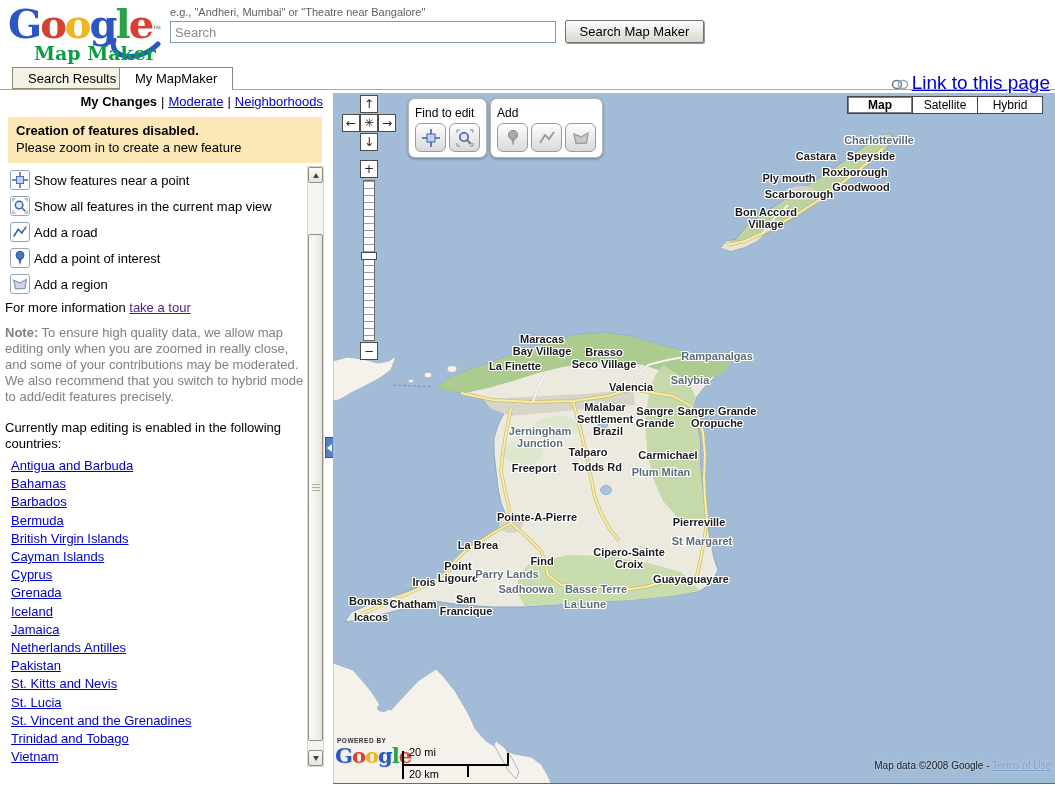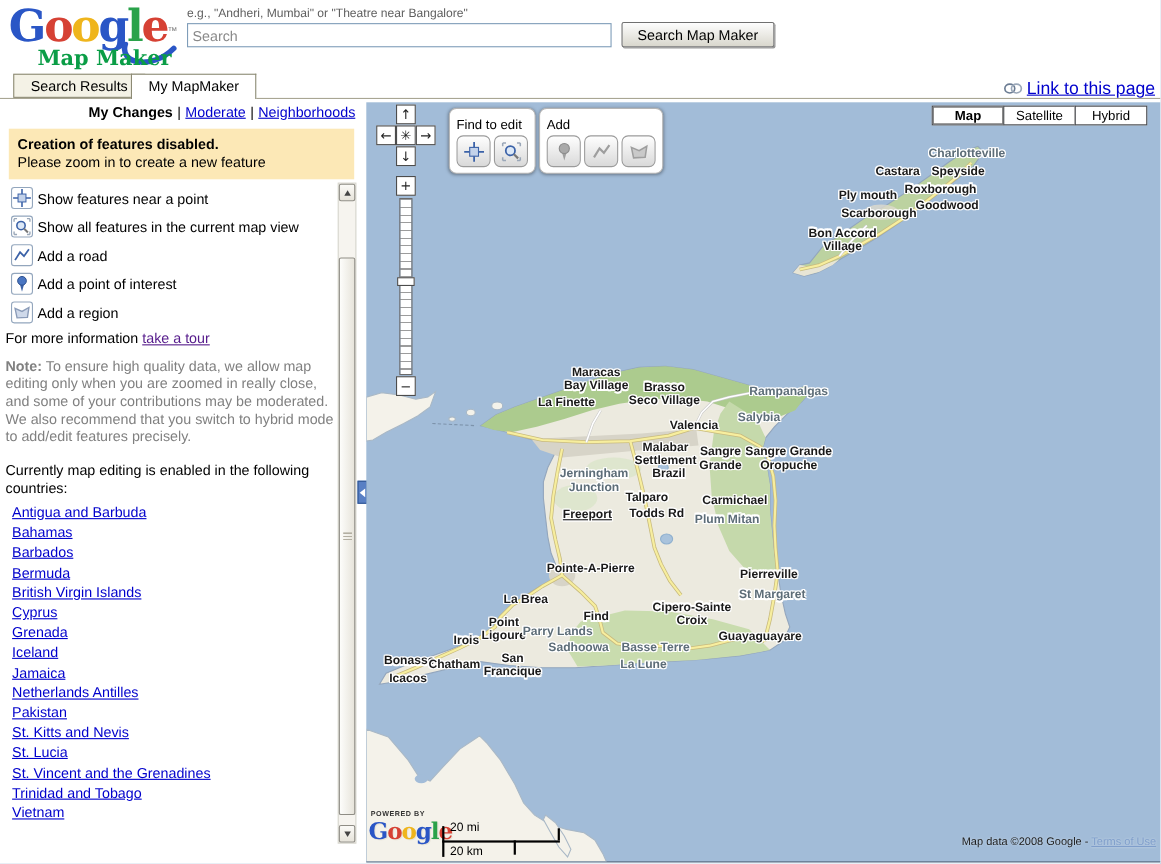--- a/index.html
+++ b/index.html
@@ -17,21 +17,21 @@
   #search-input { left:170px; top:21px; width:386px; height:22px; border:1px solid #7f9db9; font-size:13px; color:#8a8a8a; padding:2px 4px; background:#fff;}
   #search-btn { left:565px; top:20px; height:23px; width:139px; font-size:13px; color:#000;
     background:linear-gradient(#fdfdfd,#d9d7cd); border:1px solid #707070; border-radius:2px; box-shadow:1px 1px 0 #9a9a9a;}
 
   
   #tabrow-line { left:0; top:89px; width:1055px; height:1px; background:#a9a694; }
   .tab { top:67px; height:22px; font-size:13px; padding:3px 15px 0 15px; border:1px solid #8c8a74; border-bottom:1px solid #8c8a74; background:#f4f2e6; color:#000; cursor:pointer;}
   .tab.active { height:23px; background:#fff; border-bottom:none; }
   #tab-search { left:12px; }
   #tab-mymapmaker { left:119px; }
-  #link-page { top:72px; right:5px; font-size:16px; color:#0000cc; text-decoration:underline; cursor:pointer;}
+  #link-page { top:72px; right:5px; font-size:19px; color:#0000cc; text-decoration:underline; cursor:pointer;}
   #link-page svg { vertical-align:-1px; margin-right:3px;}
 
   
   #subnav { left:0; top:94px; width:323px; text-align:right; font-size:13px; }
   #subnav .cur { font-weight:bold; }
   #subnav .sep { padding:0 4px; color:#000;}
   .bluelink { color:#0000cc; text-decoration:underline; cursor:pointer; }
   #notice { left:8px; top:117px; width:314px; background:#fce8b6; padding:5px 8px 7px 8px; font-size:13px; line-height:17px;}
   #notice .t { font-weight:bold; }
   .action-row { left:10px; height:20px; font-size:13px; }
@@ -174,20 +174,21 @@
 
 <div class="abs" id="countries-head">Currently map editing is enabled in the following countries:</div>
 
 <div class="abs" id="country-list">
 
 <div><a>Antigua and Barbuda</a></div>
     <div><a>Bahamas</a></div>
     <div><a>Barbados</a></div>
     <div><a>Bermuda</a></div>
     <div><a>British Virgin Islands</a></div>
+    <div><a>Cayman Islands</a></div>
     <div><a>Cyprus</a></div>
     <div><a>Grenada</a></div>
     <div><a>Iceland</a></div>
     <div><a>Jamaica</a></div>
     <div><a>Netherlands Antilles</a></div>
     <div><a>Pakistan</a></div>
     <div><a>St. Kitts and Nevis</a></div>
     <div><a>St. Lucia</a></div>
     <div><a>St. Vincent and the Grenadines</a></div>
     <div><a>Trinidad and Tobago</a></div>
@@ -293,21 +294,21 @@
       <div class="map-label" style="left: 322px; top: 324px;">Sangre
 Grande</div>
       <div class="map-label" style="left: 384px; top: 324px;">Sangre Grande
 Oropuche</div>
       <div class="map-label minor" style="left: 207px; top: 344px;">Jerningham
 Junction</div>
       <div class="map-label" style="left: 275px; top: 338px;">Brazil</div>
       <div class="map-label" style="left: 255px; top: 359px;">Talparo</div>
       <div class="map-label" style="left: 335px; top: 362px;">Carmichael</div>
       <div class="map-label minor" style="left: 328px; top: 379px;">Plum Mitan</div>
-      <div class="map-label" style="left: 201px; top: 375px; text-decoration: underline;">Freeport</div>
+      <div class="map-label" style="left: 201px; top: 375px;">Freeport</div>
       <div class="map-label" style="left: 264px; top: 374px;">Todds Rd</div>
       <div class="map-label" style="left: 204px; top: 424px;">Pointe-A-Pierre</div>
       <div class="map-label" style="left: 366px; top: 429px;">Pierreville</div>
       <div class="map-label minor" style="left: 369px; top: 448px;">St Margaret</div>
       <div class="map-label" style="left: 145px; top: 452px;">La Brea</div>
       <div class="map-label" style="left: 209px; top: 468px;">Find</div>
       <div class="map-label" style="left: 296px; top: 465px;">Cipero-Sainte
 Croix</div>
       <div class="map-label" style="left: 125px; top: 479px;">Point
 Ligoure</div>

